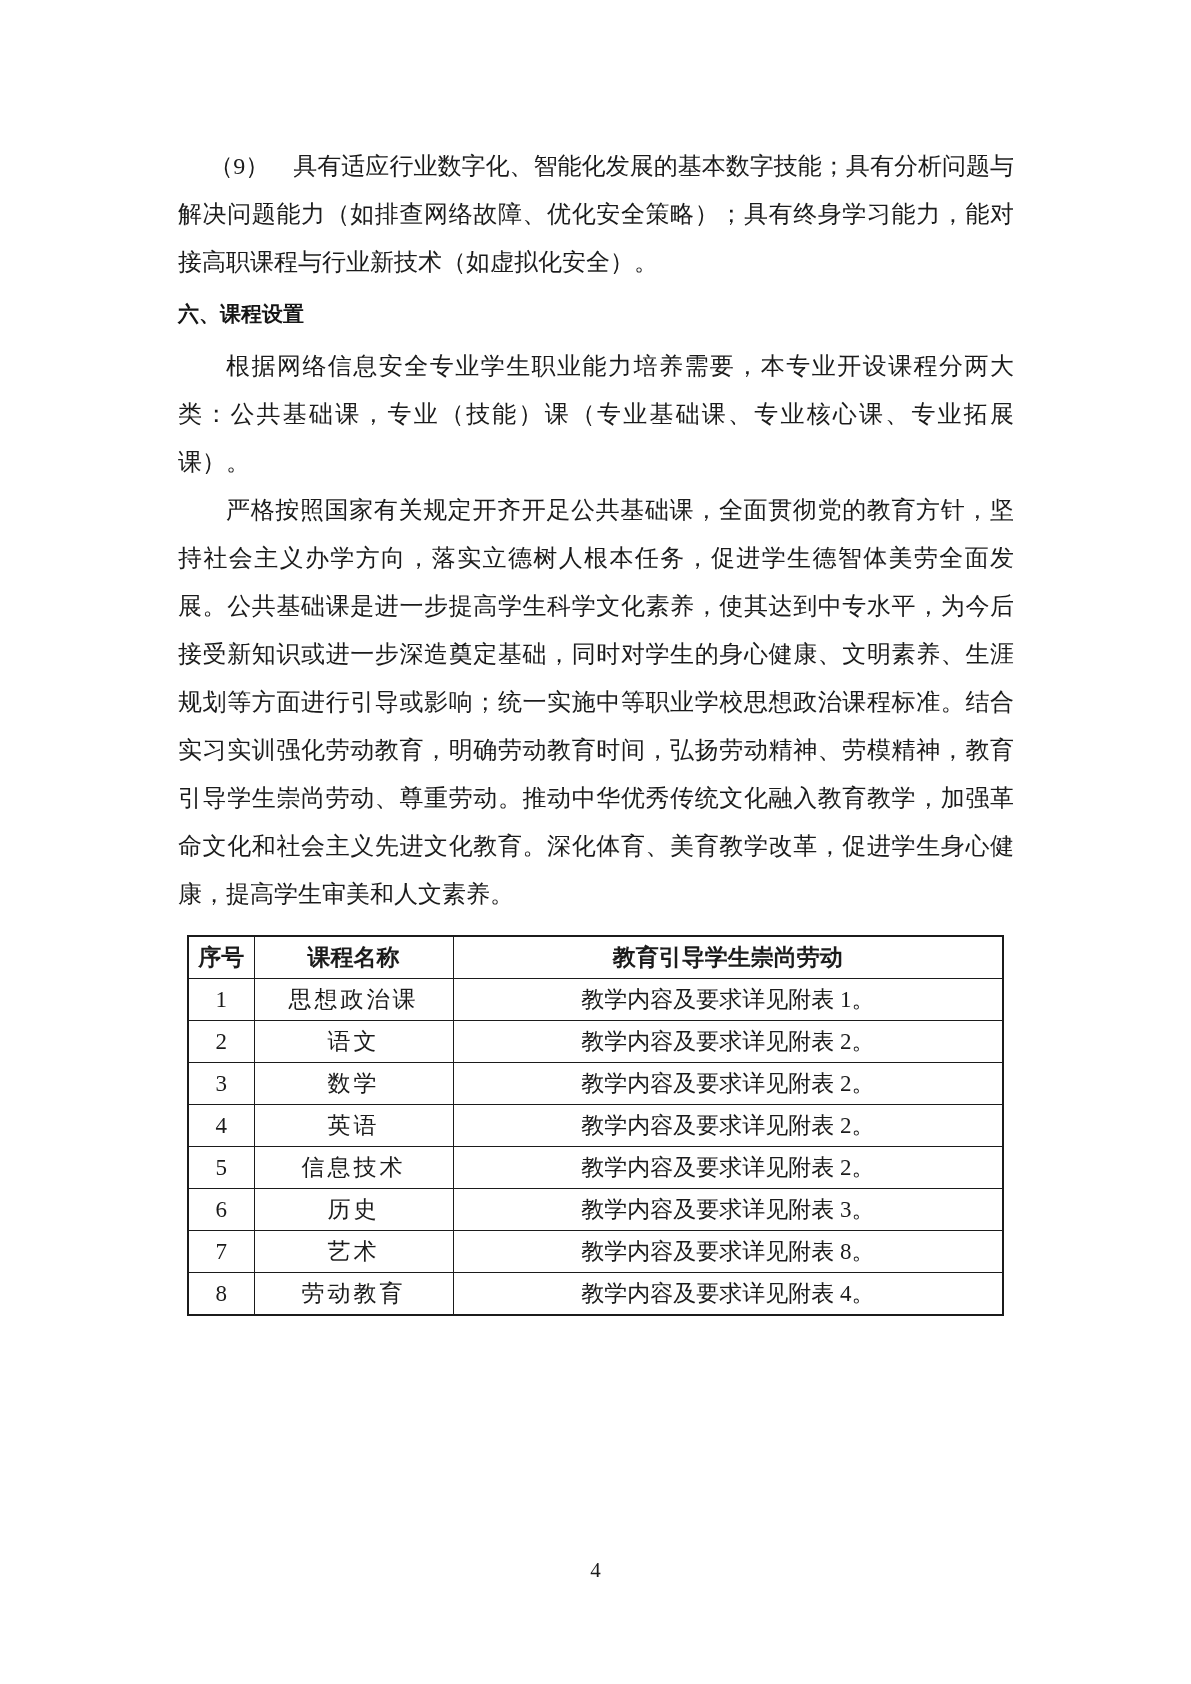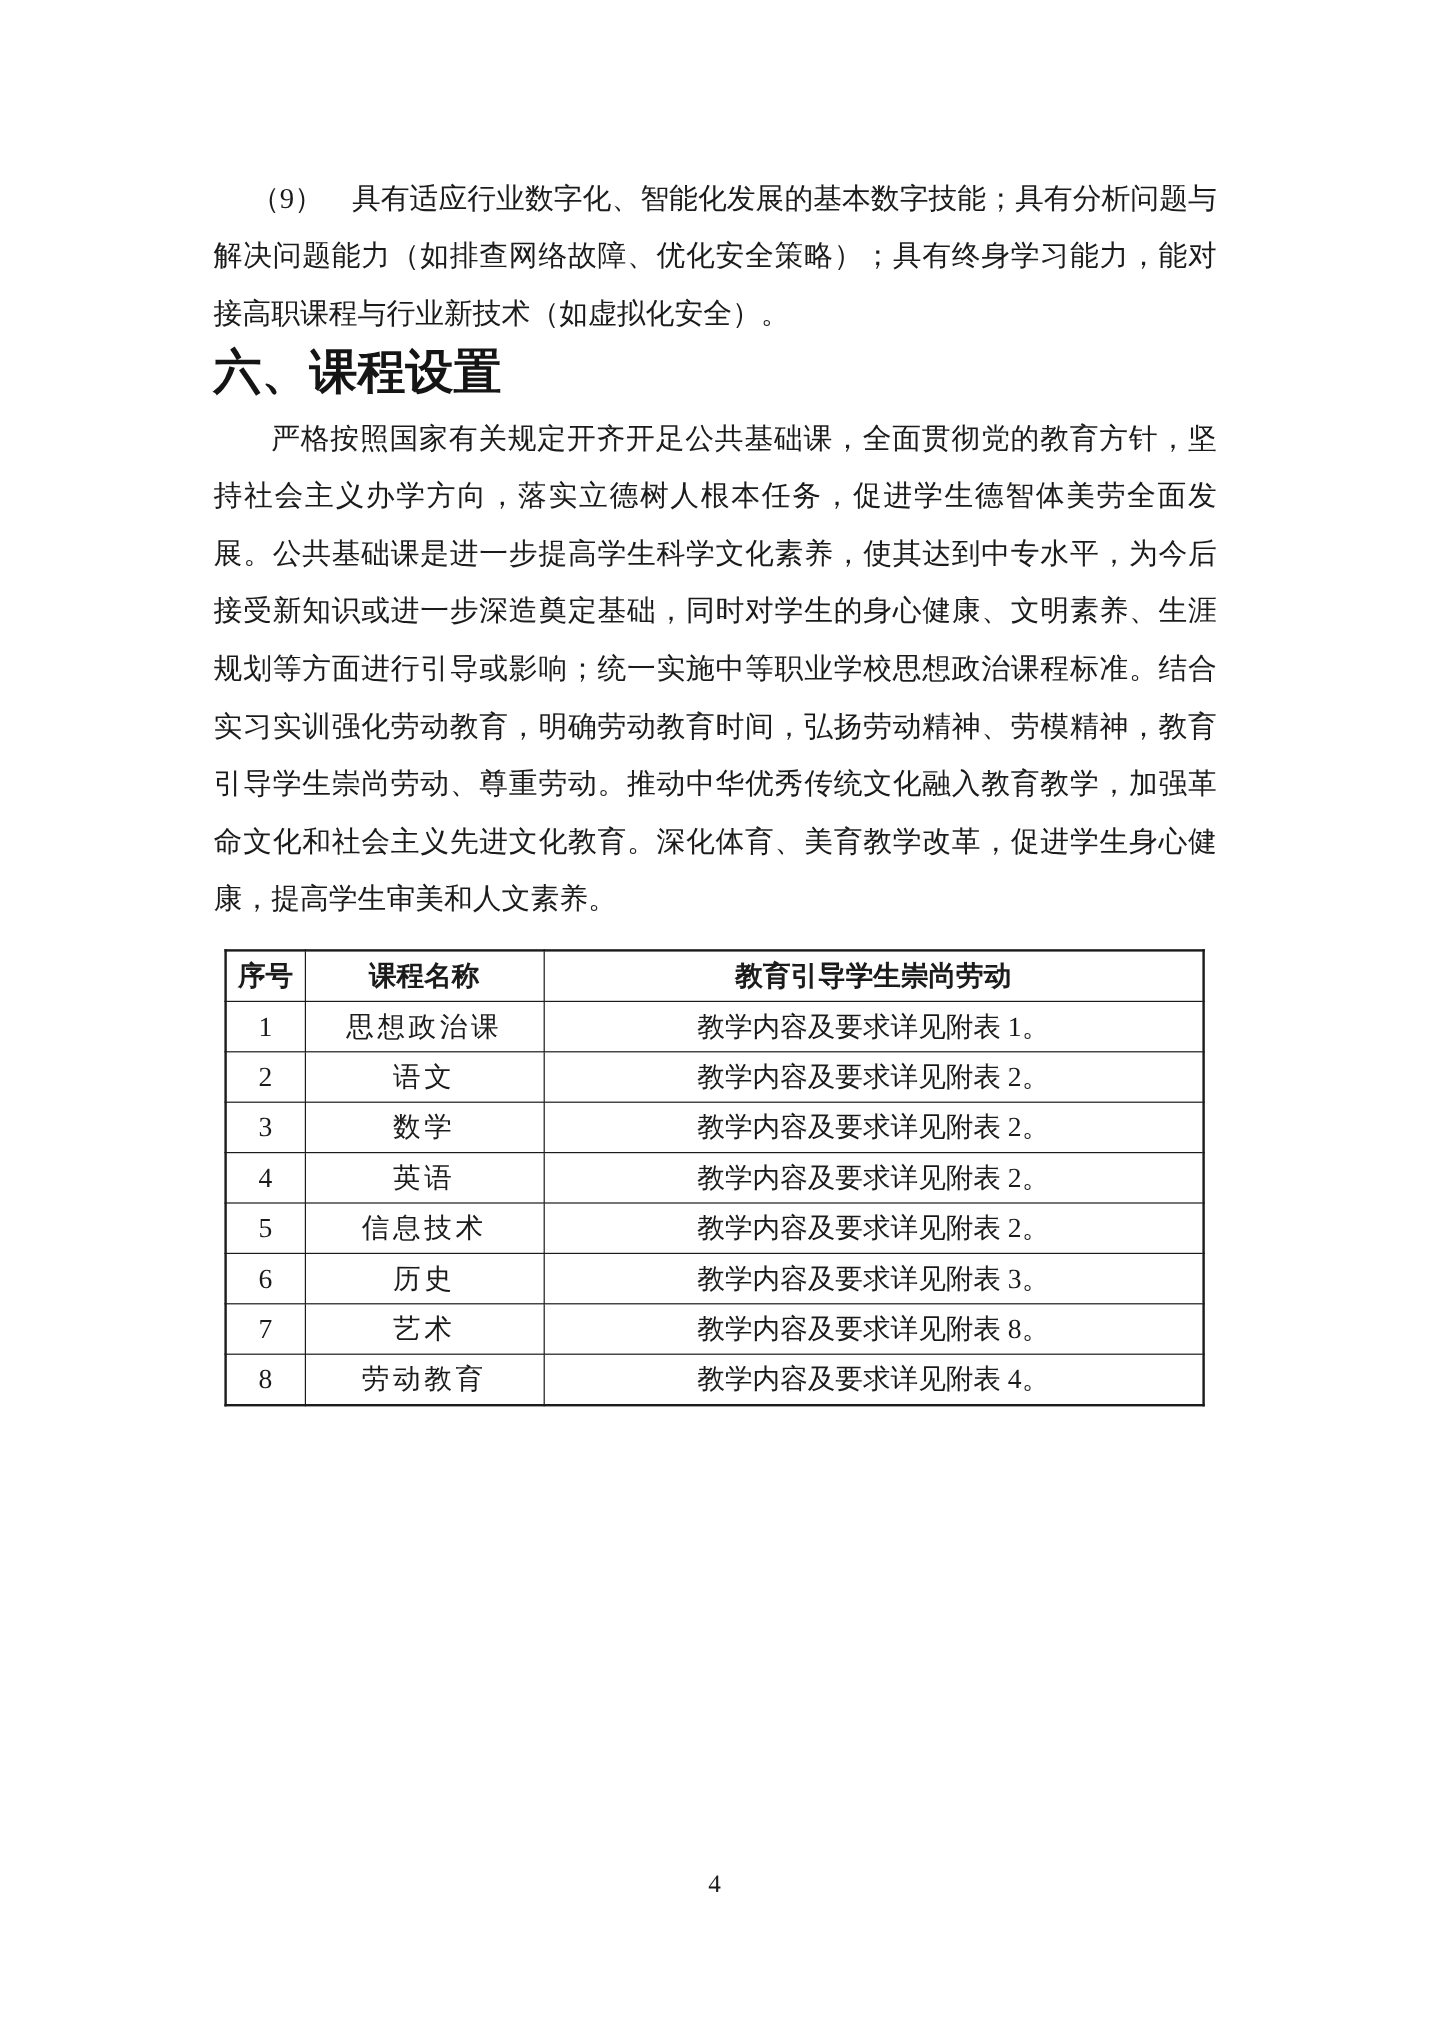--- a/index.html
+++ b/index.html
@@ -27,24 +27,24 @@
     font-size: 24px;
     line-height: 48px;
     text-align: justify;
     text-indent: 2em;
     word-break: break-all;
   }
   p.item9 { text-indent: 1.3em; }
 
   h2.section {
     margin: 0;
-    font-size: 40px;
+    font-size: 21px;
     line-height: 56px;
     font-weight: bold;
-    font-family: Liberation Mono, monospace;
+    font-family: Liberation Serif, serif;
     color: #151515;
   }
 
   h3.subsection {
     margin: 10px 0 0 0;
     font-size: 26px;
     line-height: 44px;
     font-weight: bold;
     font-family: "Liberation Sans", "DejaVu Sans", sans-serif;
     text-indent: 1.2em;
@@ -89,20 +89,21 @@
 </head>
 <body>
 
 <div class="page">
   <div class="content">
 
     <p class="body item9">（9）　具有适应行业数字化、智能化发展的基本数字技能；具有分析问题与解决问题能力（如排查网络故障、优化安全策略）；具有终身学习能力，能对接高职课程与行业新技术（如虚拟化安全）。</p>
 
     <h2 class="section">六、课程设置</h2>
 
+    <p class="body">根据网络信息安全专业学生职业能力培养需要，本专业开设课程分两大类：公共基础课，专业（技能）课（专业基础课、专业核心课、专业拓展课）。</p>
 
     <p class="body">严格按照国家有关规定开齐开足公共基础课，全面贯彻党的教育方针，坚持社会主义办学方向，落实立德树人根本任务，促进学生德智体美劳全面发展。公共基础课是进一步提高学生科学文化素养，使其达到中专水平，为今后接受新知识或进一步深造奠定基础，同时对学生的身心健康、文明素养、生涯规划等方面进行引导或影响；统一实施中等职业学校思想政治课程标准。结合实习实训强化劳动教育，明确劳动教育时间，弘扬劳动精神、劳模精神，教育引导学生崇尚劳动、尊重劳动。推动中华优秀传统文化融入教育教学，加强革命文化和社会主义先进文化教育。深化体育、美育教学改革，促进学生身心健康，提高学生审美和人文素养。</p>
 
 
 
     <table class="courses">
       <colgroup>
         <col style="width:66px">
         <col style="width:199px">
         <col style="width:550px">

